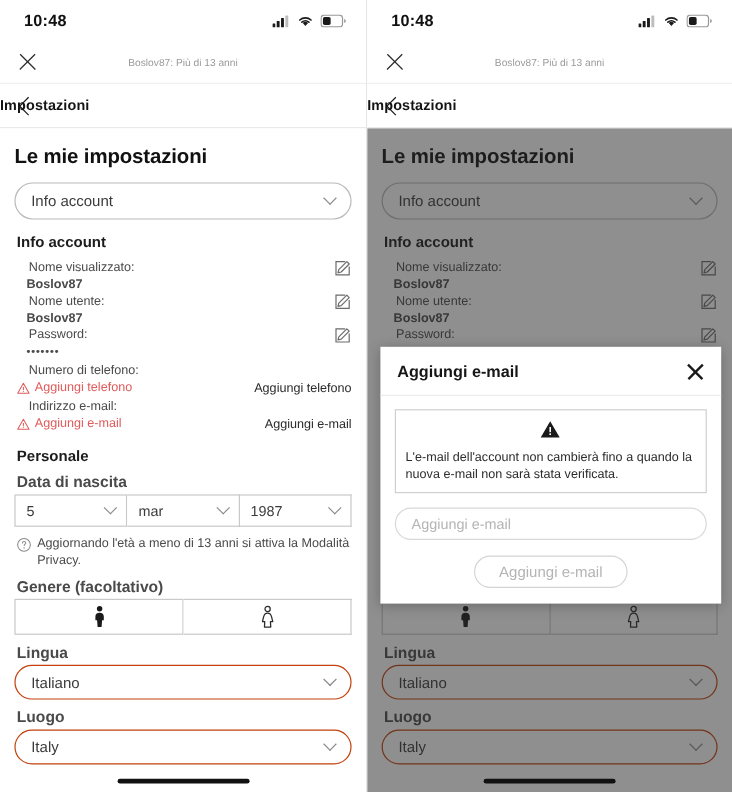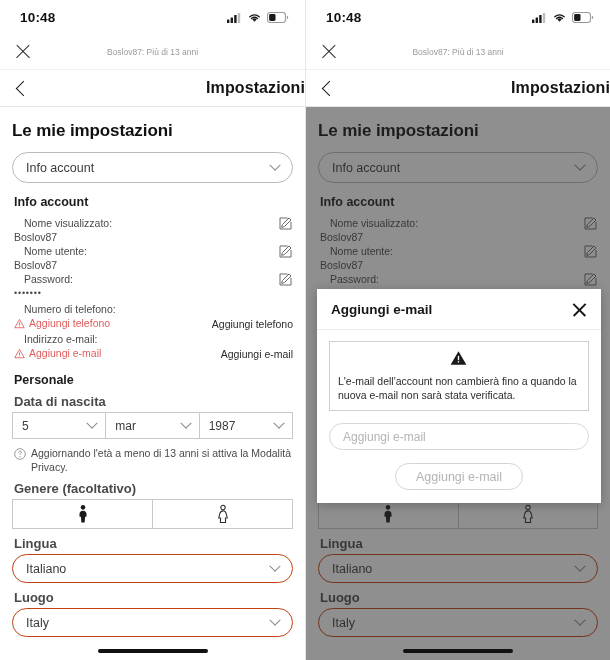--- a/index.html
+++ b/index.html
@@ -98,22 +98,22 @@
     width: 11px; height: 11px;
     border-left: 1.6px solid #1a1a1a;
     border-bottom: 1.6px solid #1a1a1a;
     transform: rotate(45deg);
     margin-left: 4px;
     cursor: pointer;
   }
   .navbar-title {
     position: absolute;
     left: 0; right: 0;
-    text-align: right;
-    font-size: 16px;
+    text-align: left;
+    font-size: 12px;
     font-weight: 700;
     color: #141414;
     letter-spacing: .1px;
     pointer-events: none;
   }
 
   
   .content {
     padding: 14px 12px 0 12px;
     background: #ffffff;
@@ -167,21 +167,22 @@
   .field-label {
     font-size: 10.5px;
     color: #4a4a4a;
     line-height: 14px;
     margin-left: 12px;
   }
   .field-value {
     font-size: 10.5px;
     color: #4a4a4a;
     line-height: 14px;
-    margin-left: 2px;
+    margin-left: 10px;
+    font-weight: bold;
   }
   .field-value.dots { letter-spacing: .8px; font-size: 9px; }
 
   .alert-line {
     display: flex;
     align-items: center;
     gap: 4px;
     margin-left: 2px;
     line-height: 14px;
   }

